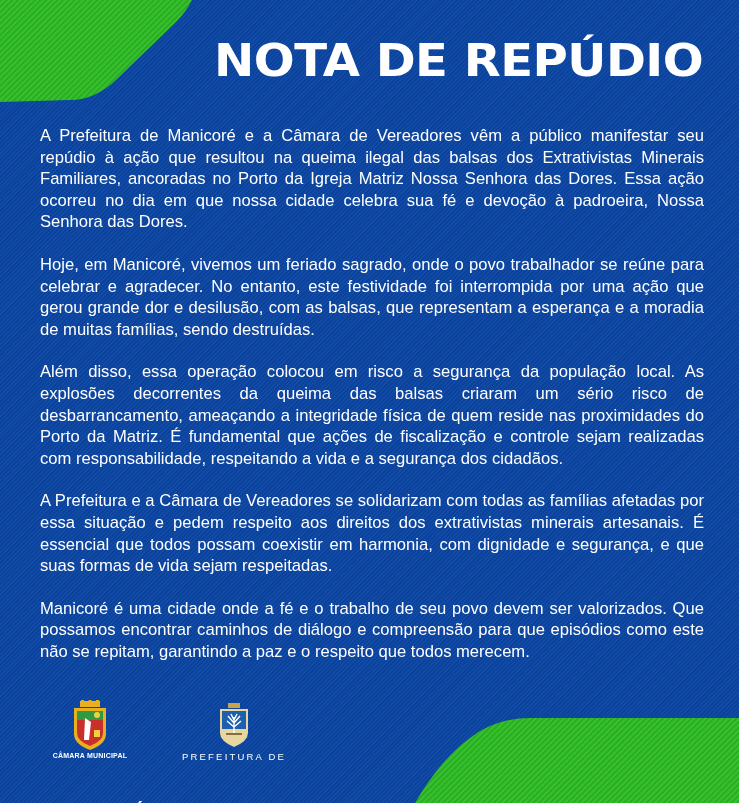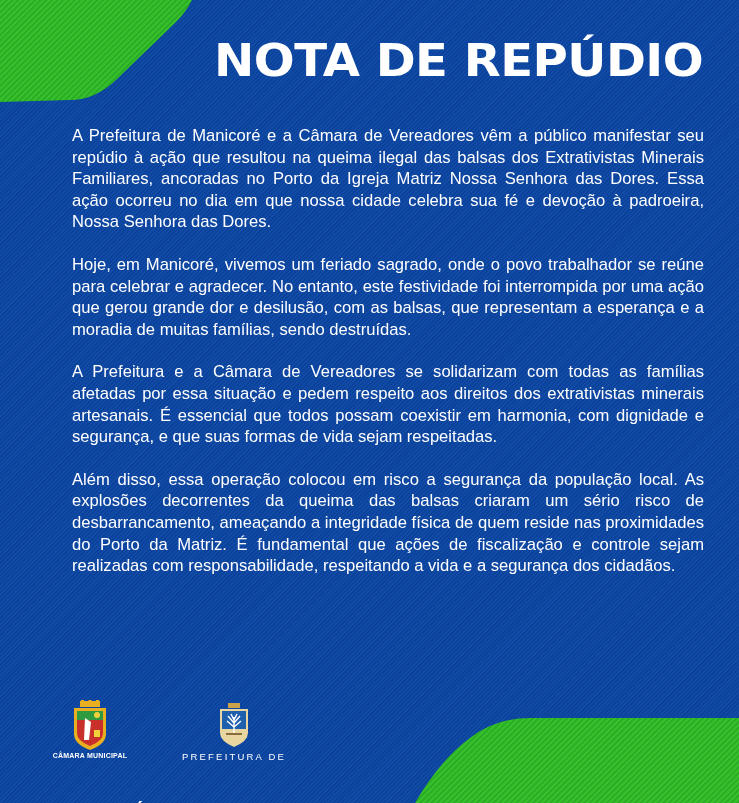--- a/index.html
+++ b/index.html
@@ -28,21 +28,21 @@
     .body {
       position: absolute;
       left: 40px; top: 125px;
       width: 664px;
       font-family: "Liberation Sans", sans-serif;
       font-size: 16.6px;
       line-height: 21.6px;
       color: #ffffff;
       text-align: justify;
     }
-    .body p { margin-bottom: 21px; margin-left: 32px; }
+    .body p { margin-bottom: 21px; }
     .logo { position: absolute; display: flex; flex-direction: column; align-items: center; }
     .logo-camara { left: 34px; top: 700px; width: 112px; }
     .logo-pref { left: 176px; top: 703px; width: 116px; }
     .logo .sub-top { font-family: "Liberation Sans", sans-serif; font-weight: bold; font-size: 7px; color: #fff; letter-spacing: 0.2px; margin-top: 2px; line-height: 8px; }
     .logo .big { font-family: "DejaVu Sans", sans-serif; font-weight: bold; font-size: 19px; color: #fff; line-height: 20px; letter-spacing: -0.5px; margin-top: 42px; }
     .logo .tagline { font-family: "Liberation Sans", sans-serif; font-size: 4.5px; color: #fff; letter-spacing: 2.6px; line-height: 6px; white-space: nowrap; }
     .logo-pref .pre { font-family: "Liberation Sans", sans-serif; font-size: 9.5px; letter-spacing: 2.2px; color: #fff; line-height: 11px; margin-top: 4px; white-space: nowrap; }
     .logo-pref .big { font-size: 20px; line-height: 21px; }
     .logo-pref .tagline { letter-spacing: 0.6px; font-size: 5px; font-weight: bold; }
   </style>
@@ -69,22 +69,23 @@
       </pattern>
     </defs>
     <path d="M415,803 Q440,760 470,738 Q495,718 530,718 L739,718 L739,803 Z" fill="url(#stripes2)"></path>
   </svg>
 
   <h1 class="title">NOTA DE REPÚDIO</h1>
 
   <div class="body">
     <p>A Prefeitura de Manicoré e a Câmara de Vereadores vêm a público manifestar seu repúdio à ação que resultou na queima ilegal das balsas dos Extrativistas Minerais Familiares, ancoradas no Porto da Igreja Matriz Nossa Senhora das Dores. Essa ação ocorreu no dia em que nossa cidade celebra sua fé e devoção à padroeira, Nossa Senhora das Dores.</p>
     <p>Hoje, em Manicoré, vivemos um feriado sagrado, onde o povo trabalhador se reúne para celebrar e agradecer. No entanto, este festividade foi interrompida por uma ação que gerou grande dor e desilusão, com as balsas, que representam a esperança e a moradia de muitas famílias, sendo destruídas.</p>
+    <p>Além disso, essa operação colocou em risco a segurança da população local. As explosões decorrentes da queima das balsas criaram um sério risco de desbarrancamento, ameaçando a integridade física de quem reside nas proximidades do Porto da Matriz. É fundamental que ações de fiscalização e controle sejam realizadas com responsabilidade, respeitando a vida e a segurança dos cidadãos.</p>
     <p>A Prefeitura e a Câmara de Vereadores se solidarizam com todas as famílias afetadas por essa situação e pedem respeito aos direitos dos extrativistas minerais artesanais. É essencial que todos possam coexistir em harmonia, com dignidade e segurança, e que suas formas de vida sejam respeitadas.</p>
-    <p>Além disso, essa operação colocou em risco a segurança da população local. As explosões decorrentes da queima das balsas criaram um sério risco de desbarrancamento, ameaçando a integridade física de quem reside nas proximidades do Porto da Matriz. É fundamental que ações de fiscalização e controle sejam realizadas com responsabilidade, respeitando a vida e a segurança dos cidadãos.</p>
+    <p>Manicoré é uma cidade onde a fé e o trabalho de seu povo devem ser valorizados. Que possamos encontrar caminhos de diálogo e compreensão para que episódios como este não se repitam, garantindo a paz e o respeito que todos merecem.</p>
   </div>
 
   <div class="logo logo-camara">
     <svg width="40" height="50" viewBox="0 0 40 50">
       <rect x="10" y="1" width="20" height="6" fill="#e8b020"></rect>
       <rect x="11" y="0" width="3" height="3" fill="#e8b020"></rect>
       <rect x="18.5" y="0" width="3" height="3" fill="#e8b020"></rect>
       <rect x="26" y="0" width="3" height="3" fill="#e8b020"></rect>
       <path d="M4,8 L36,8 L36,34 Q36,44 20,50 Q4,44 4,34 Z" fill="#e8b020"></path>
       <path d="M7,11 L33,11 L33,33 Q33,41 20,46 Q7,41 7,33 Z" fill="#c9302c"></path>

